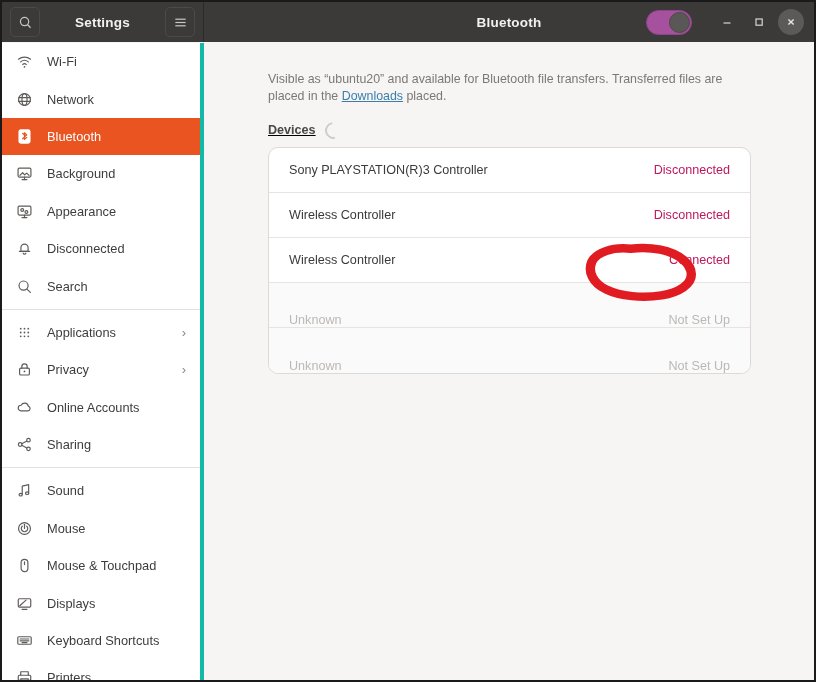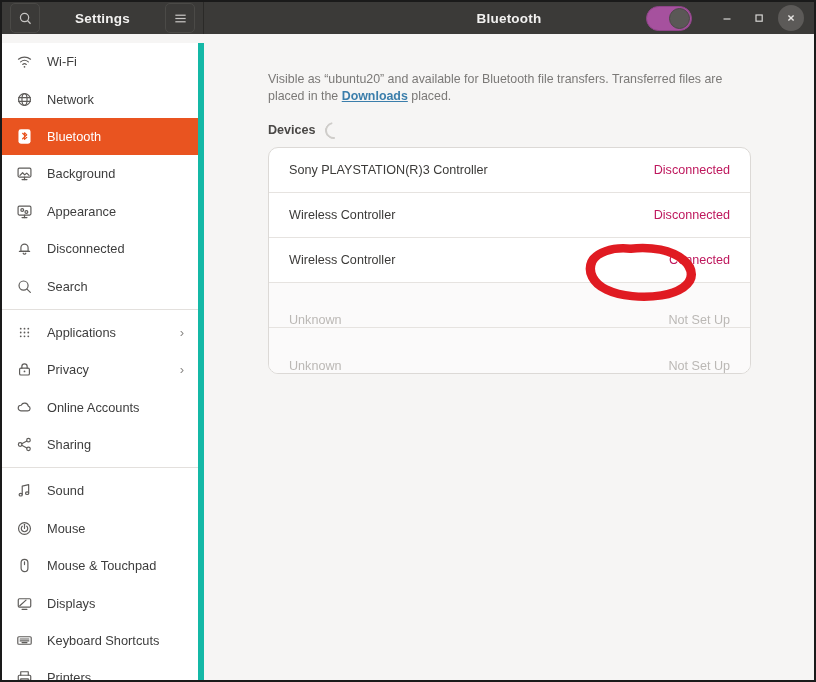--- a/index.html
+++ b/index.html
@@ -14,21 +14,21 @@
     width: 816px; height: 682px;
     background: #f6f5f4;
     border: 2px solid #1a1a1a;
     box-sizing: border-box;
     overflow: hidden;
   }
 
   
   #titlebar {
     position: absolute; top: 0; left: 0;
-    width: 100%; height: 32px;
+    width: 100%; height: 40px;
     background: #3b3a38;
     display: flex; align-items: center;
     box-sizing: border-box;
   }
   #titlebar-left {
     width: 202px; height: 100%;
     display: flex; align-items: center;
     box-sizing: border-box;
     border-right: 1px solid #2b2a28;
     padding: 0 8px;
@@ -106,21 +106,21 @@
     top: 41px; left: 0;
     width: 100%;
     height: calc(100% - 41px);
     display: flex;
   }
 
   
   #sidebar {
     width: 202px;
     background: #ffffff;
-    border-right: 6px solid #14b8a6;
+    border-right: 4px solid #14b8a6;
     box-sizing: border-box;
     overflow: hidden;
   }
   .side-item {
     height: 37.4px;
     display: flex; align-items: center;
     padding: 0 10px 0 13px;
     box-sizing: border-box;
     cursor: pointer;
     color: #3d3d3d;
@@ -162,27 +162,28 @@
   #desc {
     color: #7b7977;
     font-size: 12.4px;
     line-height: 17px;
     max-width: 482px;
     margin: 0 0 16px 0;
   }
   #desc a {
     color: #3b7eab;
     text-decoration: underline;
-    font-weight: bold;
+    font-weight: normal;
   }
   #devices-head {
     display: flex; align-items: center;
     gap: 9px;
     margin-bottom: 8px;
     height: 18px;
+    text-decoration: underline;
   }
   #devices-label {
     color: #4a4846;
     font-size: 12.6px;
     font-weight: bold;
   }
   .spinner {
     width: 13px; height: 13px;
     border: 2px solid #cfcdca;
     border-top-color: transparent;

